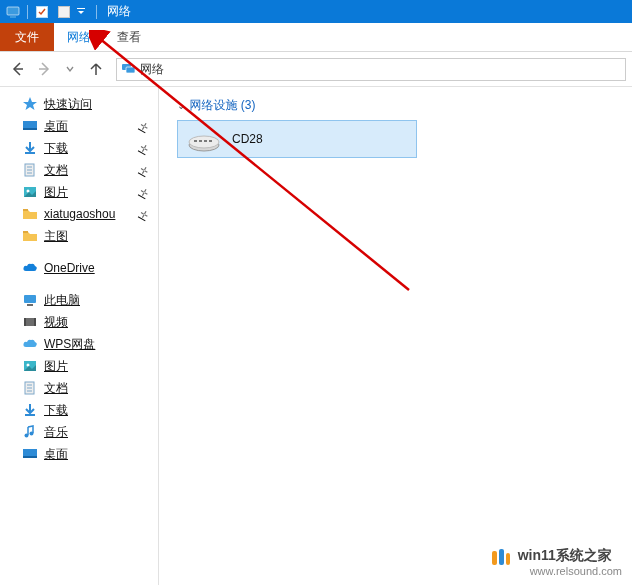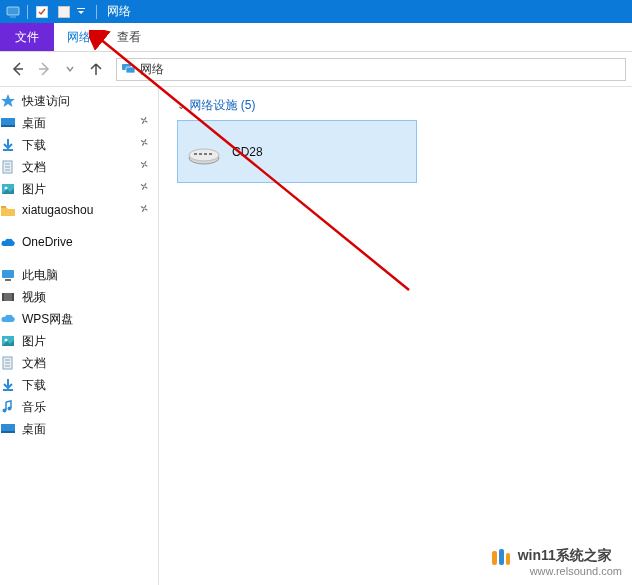--- a/index.html
+++ b/index.html
@@ -76,21 +76,21 @@
   }
   .tab {
     padding: 0 13px;
     display: flex;
     align-items: center;
     font-size: 12px;
     color: #404040;
     cursor: default;
   }
   .tab-file {
-    background: #6d28d9;
+    background: #c2410c;
     color: #fff;
     padding: 0 15px;
   }
   .tab-network {
     color: #0a79d8;
   }
   
   .nav-row {
     height: 34px;
     display: flex;
@@ -143,25 +143,27 @@
     padding-top: 6px;
   }
   .content {
     flex: 1;
     padding: 6px 8px;
     position: relative;
   }
   
   .tree-item {
     display: flex;
-    align-items: flex-start;
+    align-items: center;
     height: 22px;
+    padding-left: 22px;
     font-size: 12px;
     color: #111;
     white-space: nowrap;
+    text-decoration: underline;
   }
   .tree-item.top { font-weight: normal; }
   .tree-item .pin {
     margin-left: auto;
     margin-right: 10px;
     color: #6d6d6d;
     font-size: 10px;
     transform: rotate(30deg);
   }
   .tree-icon {
@@ -182,21 +184,21 @@
     display:flex;
     align-items:center;
     gap:4px;
   }
   .group-caret {
     font-size: 10px;
     color: #4d4d4d;
   }
   .device-item {
     width: 240px;
-    height: 63px;
+    height: 38px;
     border: 1px solid #8fc4ee;
     background: #d7ebfb;
     display: flex;
     align-items: center;
     padding: 0 8px;
     box-sizing: border-box;
     gap: 10px;
     margin-left: 10px;
   }
   .device-icon {
@@ -374,20 +376,29 @@
     <div class="tree-item">
       <span class="tree-icon">
         <svg width="16" height="16" viewBox="0 0 16 16">
             <path d="M1 4 H6 L8 6 H15 V13 H1 Z" fill="#f6c453"></path>
             <rect x="1" y="3" width="5" height="2" fill="#e2a93b"></rect>
           </svg>
       </span>
       <span>xiatugaoshou</span>
       <span class="pin">✛</span>
     </div>
+    <div class="tree-item">
+      <span class="tree-icon">
+        <svg width="16" height="16" viewBox="0 0 16 16">
+            <path d="M1 4 H6 L8 6 H15 V13 H1 Z" fill="#f6c453"></path>
+            <rect x="1" y="3" width="5" height="2" fill="#e2a93b"></rect>
+          </svg>
+      </span>
+      <span>主图</span>
+    </div>
 
     <div class="spacer"></div>
 
     <div class="tree-item top">
       <span class="tree-icon">
         <svg width="16" height="16" viewBox="0 0 16 16">
             <path d="M4 11 Q1 11 1.5 8 Q2 5 5 6 Q6 3 9 4 Q12 3 13 6 Q16 7 14 10 Q14 11 12 11 Z" fill="#1380da"></path>
           </svg>
       </span>
       <span>OneDrive</span>
@@ -472,21 +483,21 @@
           </svg>
       </span>
       <span>桌面</span>
     </div>
 
   </div>
 
   <div class="content">
     <div class="group-header">
       <span class="group-caret">⌄</span>
-      <span>网络设施 (5)</span>
+      <span>网络设施 (3)</span>
     </div>
 
     <div class="device-item">
       <span class="device-icon">
         <svg width="36" height="28" viewBox="0 0 36 28">
           <ellipse cx="18" cy="20" rx="15" ry="6" fill="#d7d7d7" stroke="#999"></ellipse>
           <ellipse cx="18" cy="17" rx="15" ry="6" fill="#ececec" stroke="#bcbcbc"></ellipse>
           <rect x="8" y="15" width="3" height="2" fill="#7a7a7a"></rect>
           <rect x="13" y="15" width="3" height="2" fill="#7a7a7a"></rect>
           <rect x="18" y="15" width="3" height="2" fill="#7a7a7a"></rect>

